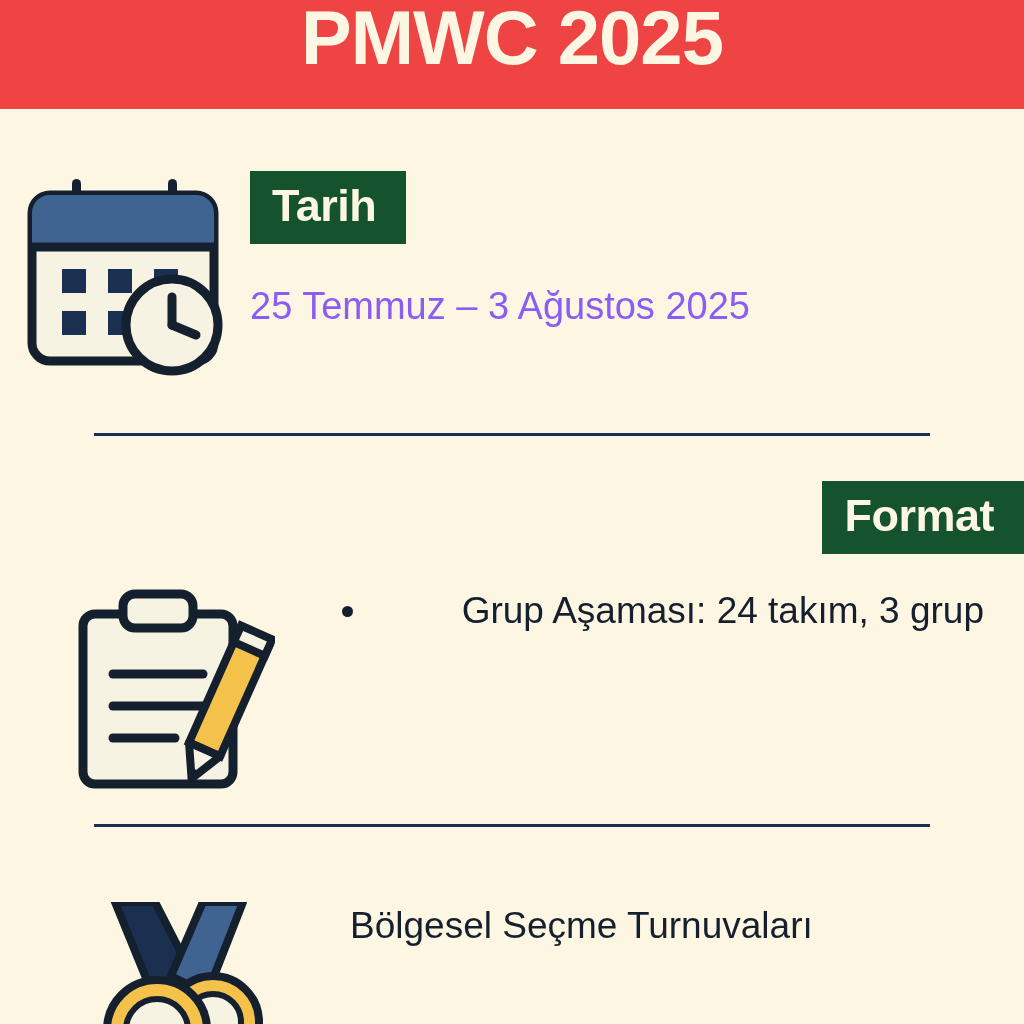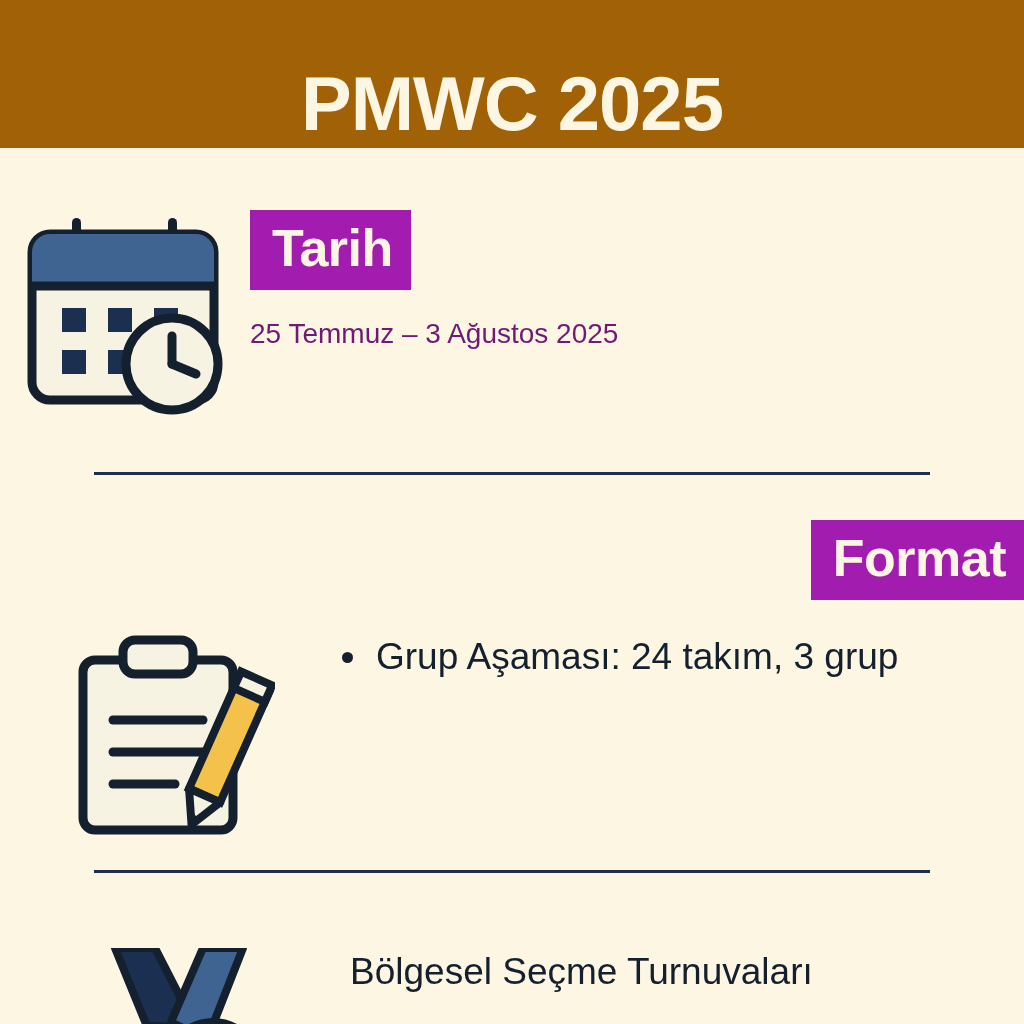--- a/index.html
+++ b/index.html
@@ -10,24 +10,24 @@
     width: 1024px;
     height: 1024px;
     background: #fdf6e3;
     font-family: "Liberation Sans", sans-serif;
     overflow: hidden;
     position: relative;
   }
 
   
   .header {
-    background: #a16207;
-    height: 148px;
-    display: flex;
-    align-items: flex-end;
+    background: #ef4444;
+    height: 109px;
+    display: flex;
+    align-items: flex-start;
     justify-content: center;
     box-sizing: border-box;
   }
   .header-title {
     color: #fdf6e3;
     font-size: 76px;
     font-weight: bold;
     letter-spacing: -1px;
     line-height: 1;
     margin: 0;
@@ -61,34 +61,34 @@
     justify-content: center;
     padding-top: 6px;
   }
   .sec-date .text-wrap {
     flex: 1;
     padding-right: 60px;
   }
 
   .badge {
     display: inline-block;
-    background: #a21caf;
+    background: #14532d;
     color: #fdf6e3;
     font-weight: bold;
-    font-size: 52px;
+    font-size: 45px;
     line-height: 1;
-    padding: 12px 18px 16px 22px;
+    padding: 12px 30px 16px 22px;
     letter-spacing: -0.5px;
   }
 
   .body-text {
-    font-size: 28px;
-    color: #701a75;
+    font-size: 38px;
+    color: #8b5cf6;
     line-height: 1.45;
-    margin-top: 24px;
+    margin-top: 35px;
     font-weight: 400;
   }
 
   
   .sec-format {
     padding: 45px 0 0 0;
   }
   .sec-format .badge-row {
     padding-left: 113px;
     text-align: right;
@@ -107,20 +107,21 @@
   .sec-format .list-wrap {
     flex: 1;
     padding-right: 40px;
     padding-top: 6px;
   }
 
   ul.bullets {
     list-style: none;
     margin: 0;
     padding: 0;
+    text-align: right;
   }
   ul.bullets li {
     font-size: 37px;
     color: #15202e;
     line-height: 1.0;
     margin-bottom: 32px;
     position: relative;
     padding-left: 36px;
   }
   ul.bullets li::before {

